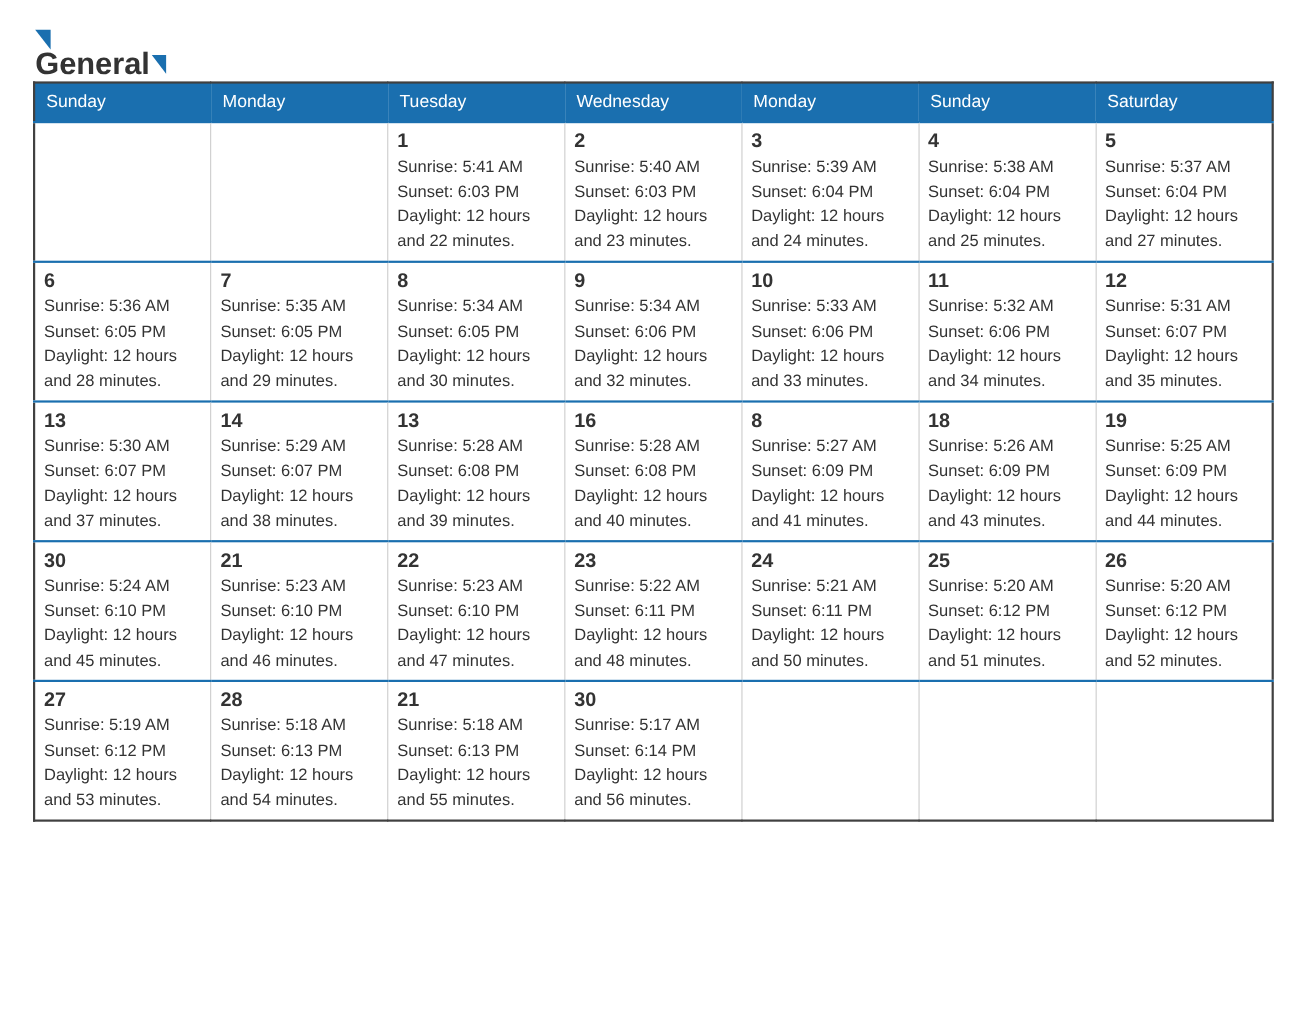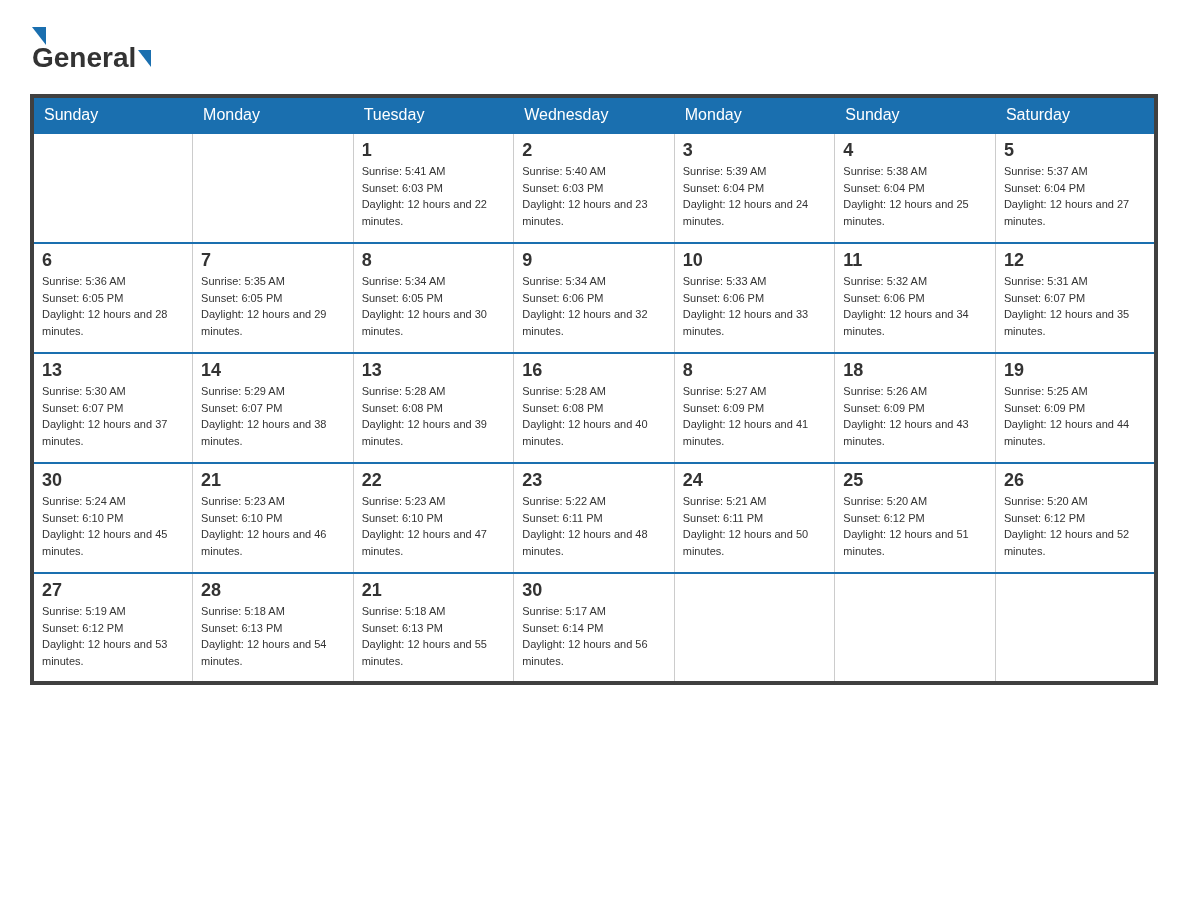--- a/index.html
+++ b/index.html
@@ -7,21 +7,20 @@
       font-family: Arial, sans-serif;
       background: #fff;
       width: 1188px;
       min-height: 918px;
       padding: 20px 30px;
     }
     .header {
       display: flex;
       justify-content: space-between;
       align-items: flex-start;
-      margin-bottom: 20px;
     }
     .logo {
       display: flex;
       flex-direction: column;
       align-items: flex-start;
     }
     .logo-text {
       display: flex;
       align-items: center;
       font-size: 28px;
@@ -46,21 +45,21 @@
       color: #333;
       line-height: 1.1;
     }
     .location-title {
       font-size: 22px;
       color: #333;
     }
     .calendar {
       width: 100%;
       border-collapse: collapse;
-      border: 4px solid #404040;
+      border: 2px solid #404040;
     }
     .calendar th {
       background-color: #1a6faf;
       color: #fff;
       padding: 8px 10px;
       text-align: left;
       font-size: 16px;
       font-weight: normal;
       border: 1px solid #1a6faf;
     }
@@ -73,21 +72,21 @@
       height: 110px;
     }
     .day-number {
       font-size: 18px;
       font-weight: bold;
       color: #333;
       display: block;
       margin-bottom: 2px;
     }
     .day-info {
-      font-size: 11px;
+      font-size: 15px;
       color: #333;
       line-height: 1.5;
     }
     .empty-cell {
       background: #fff;
     }
     .calendar tr td {
       border-top: 2px solid #1a6faf;
     }
   </style>

